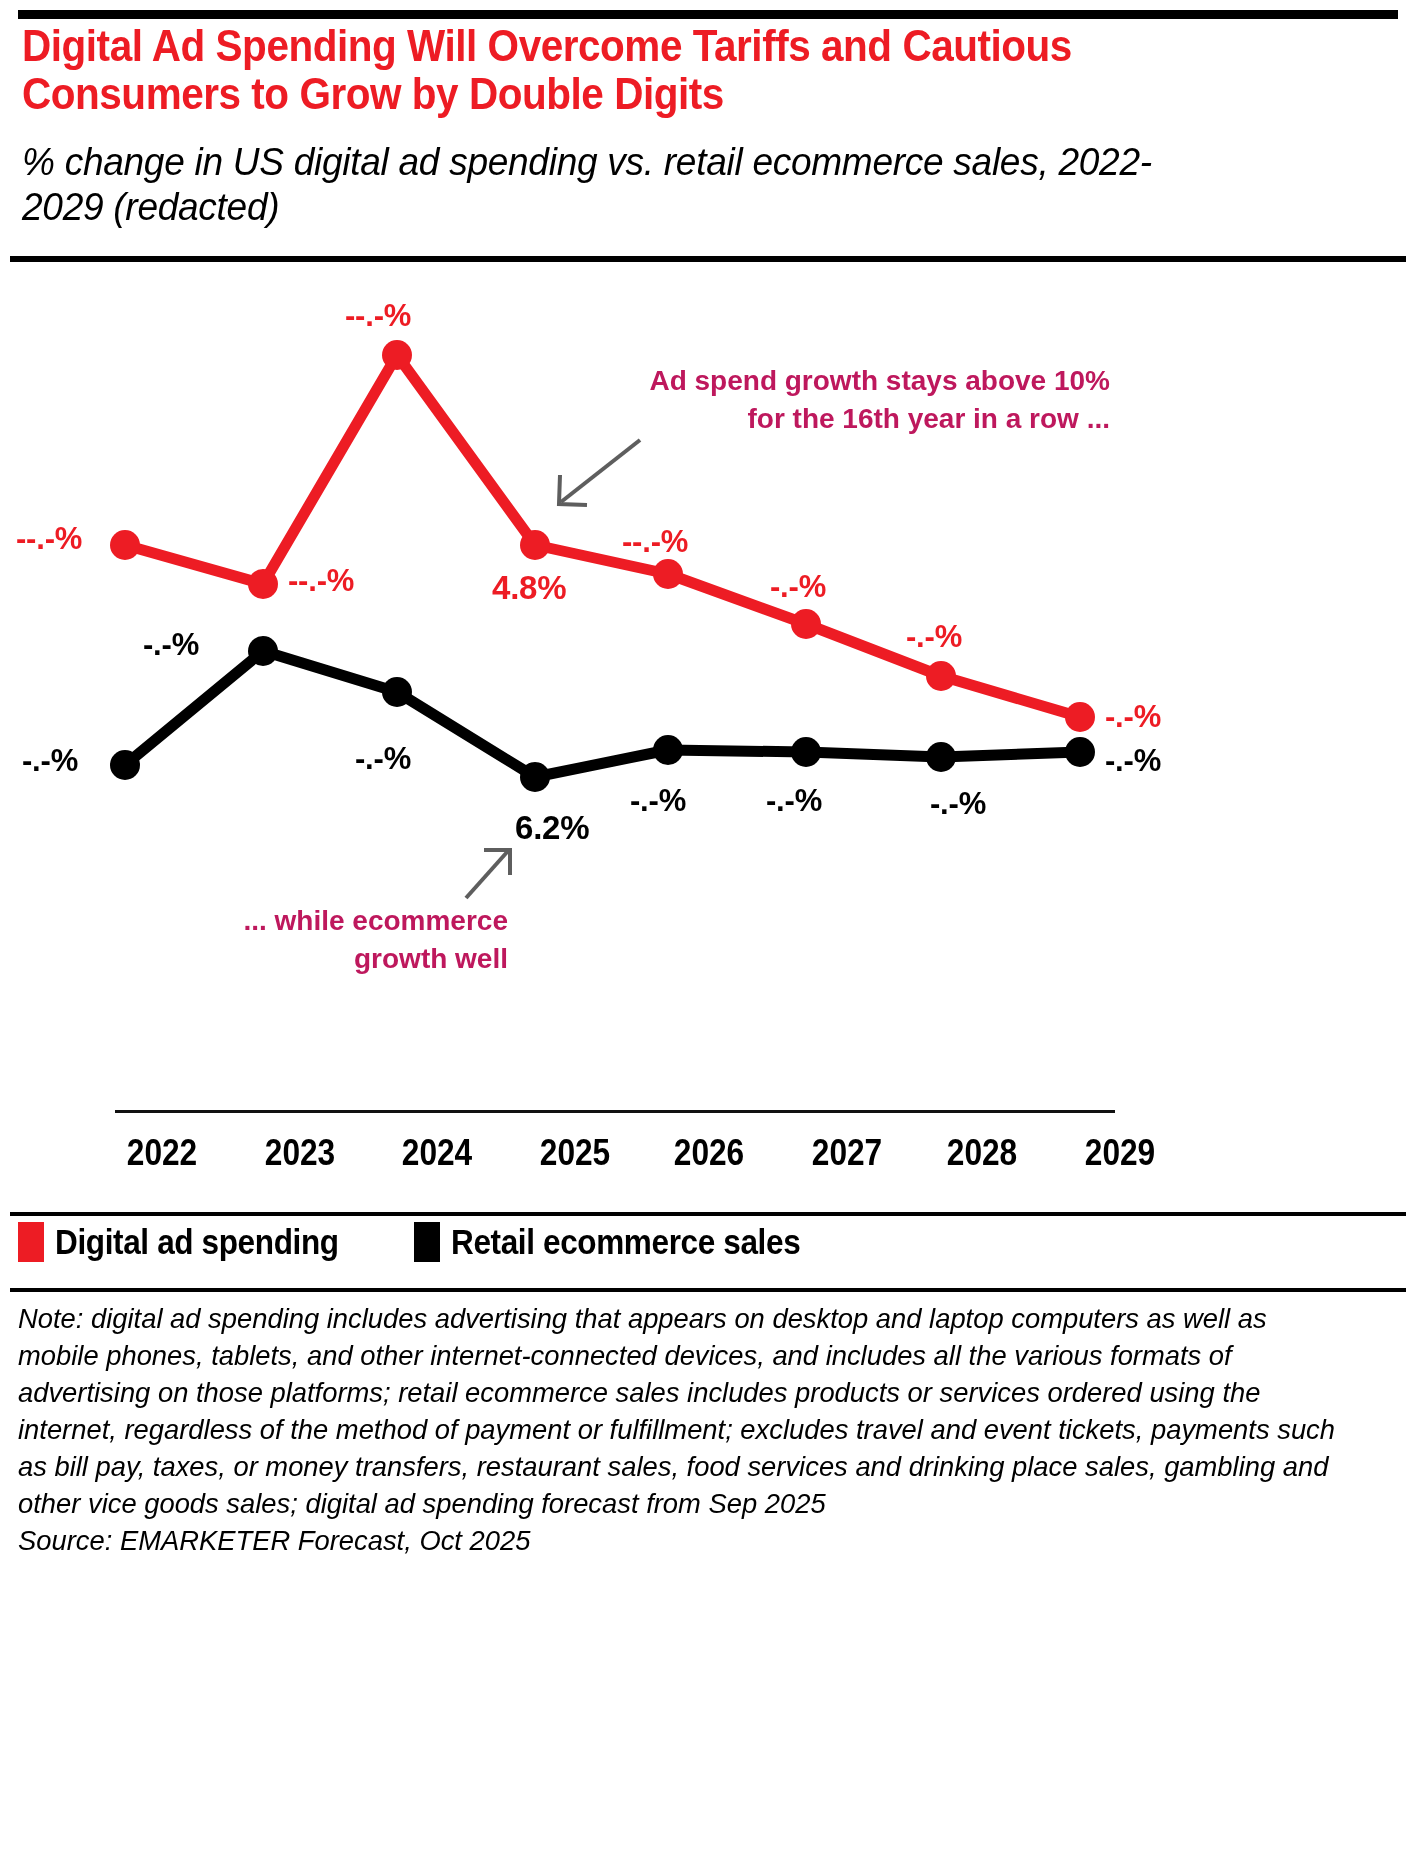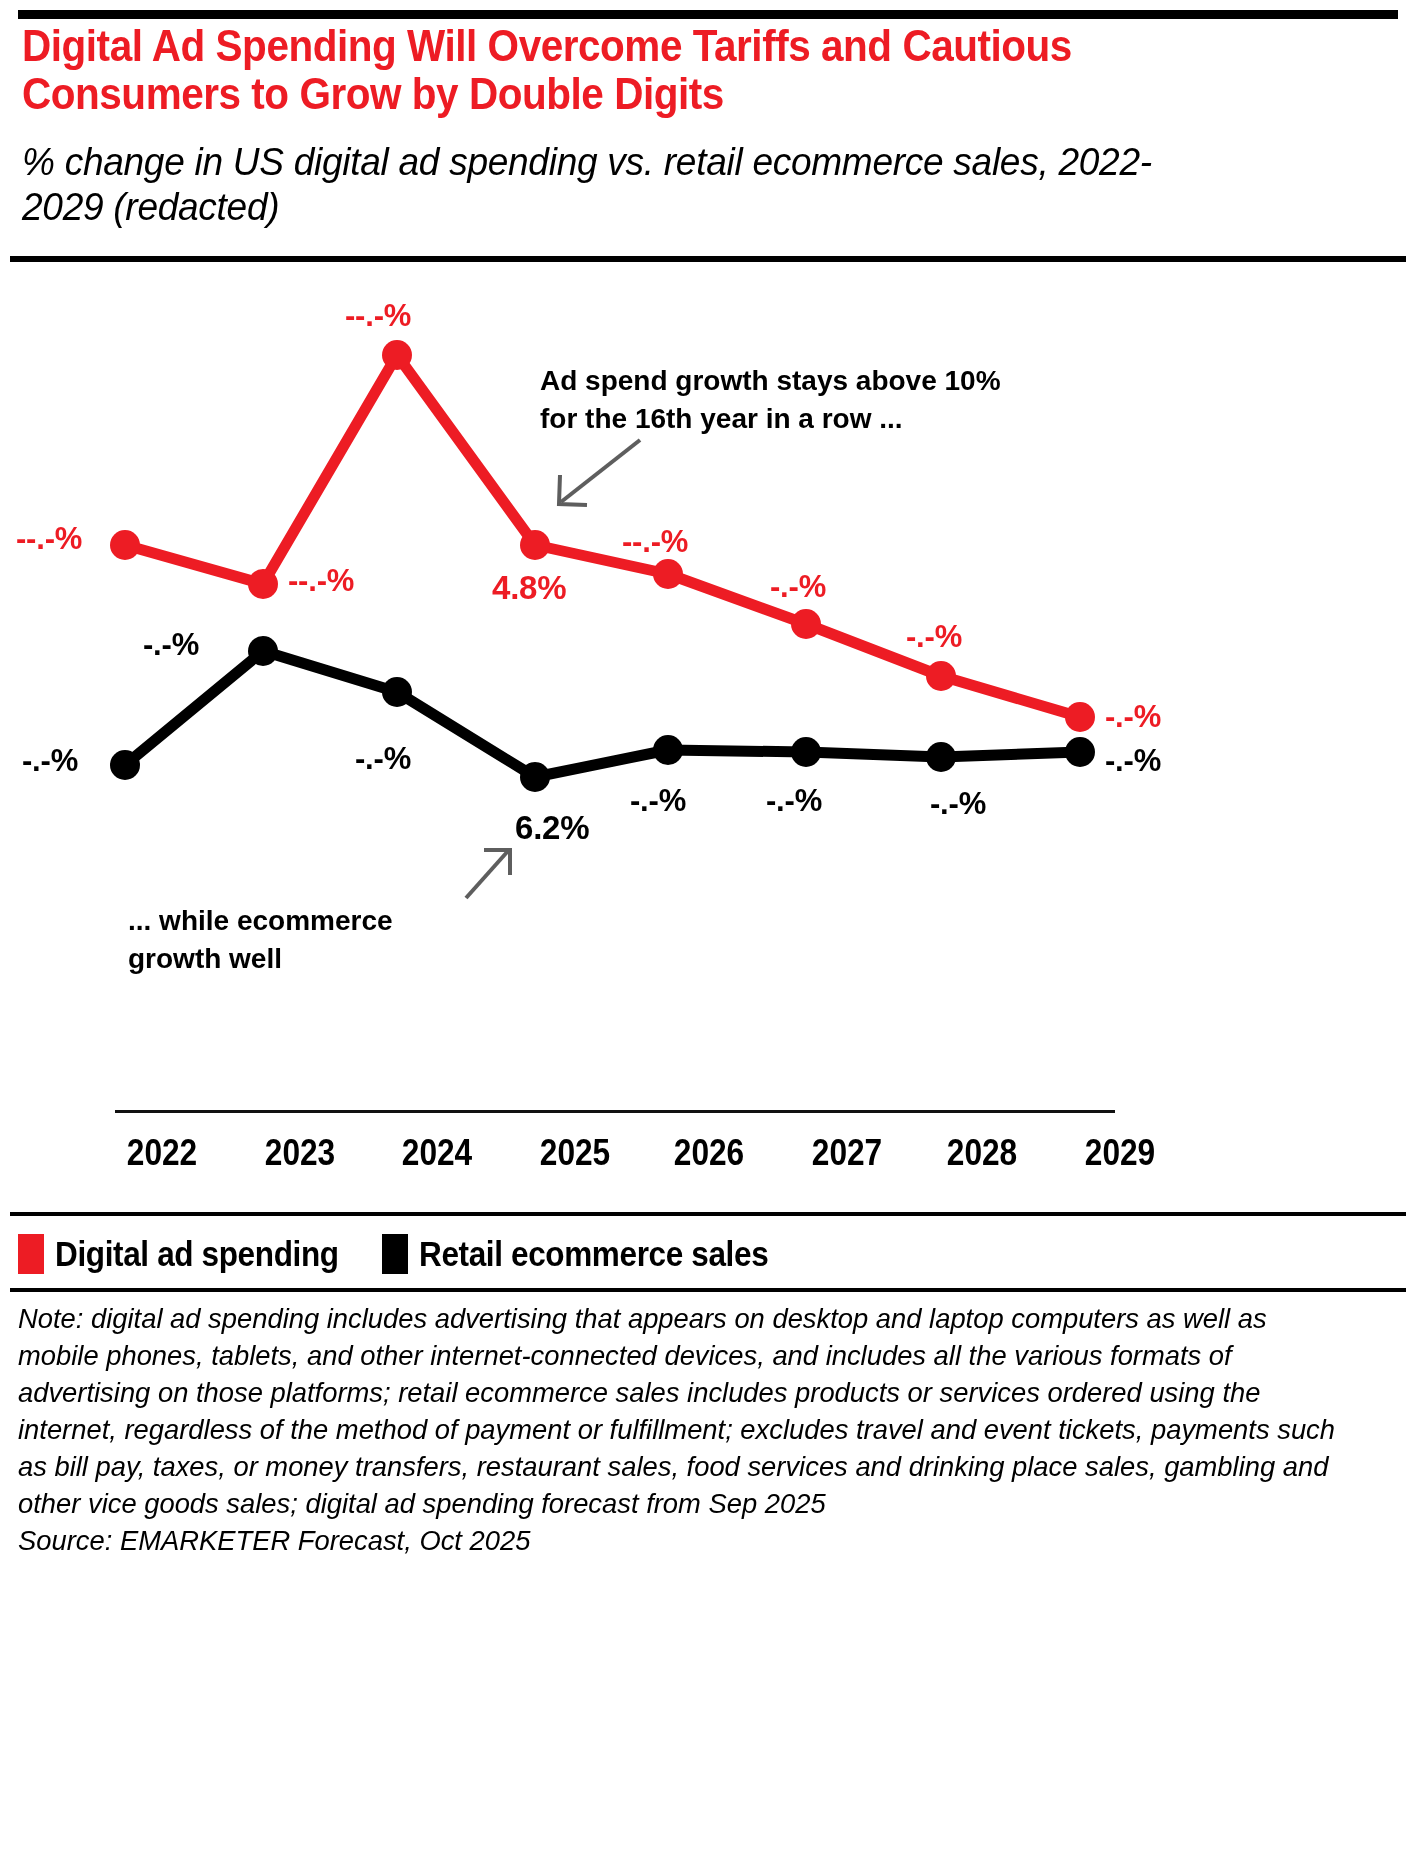--- a/index.html
+++ b/index.html
@@ -43,37 +43,37 @@
   .dlabel{
     position:absolute;font-weight:700;font-size:31px;
     font-family:"Liberation Sans",sans-serif;
     white-space:nowrap;letter-spacing:-0.2px;
   }
   .dl-red{color:#ED1C24;}
   .dl-black{color:#000;}
 
   
   .callout{
-    position:absolute;color:#000000;font-weight:700;
-    font-size:28px;line-height:1.35;text-align:left;white-space:pre-line;
+    position:absolute;color:#be185d;font-weight:700;
+    font-size:28px;line-height:1.35;text-align:right;white-space:pre-line;
     font-family:"Liberation Sans",sans-serif;
   }
 
   
   .axis-line{position:absolute;left:115px;top:1110px;width:1000px;height:3px;background:#111;}
   .xticks{position:absolute;left:60px;top:1132px;width:1296px;height:60px;}
   .xtick{
     position:absolute;top:0;width:120px;text-align:center;
     font-weight:700;font-size:36px;color:#000;
     font-family:"Liberation Sans Narrow","Liberation Sans",sans-serif;
     transform:scaleX(0.88);
   }
 
   
-  .legend{position:absolute;left:18px;top:1232px;height:52px;display:flex;align-items:flex-end;gap:8px;}
+  .legend{position:absolute;left:18px;top:1232px;height:52px;display:flex;align-items:flex-start;gap:26px;}
   .lg-item{display:flex;align-items:center;gap:11px;}
   .lg-sw{width:26px;height:40px;display:block;}
   .lg-tx{font-weight:700;font-size:35px;color:#000;letter-spacing:-0.4px;
     font-family:"Liberation Sans Narrow","Liberation Sans",sans-serif;transform:scaleX(0.9);transform-origin:left center;}
 
   
   .note{
     position:absolute;left:18px;top:1243px;width:1380px;
     font-style:italic;font-size:28.5px;line-height:1.3;color:#000;
     font-family:"Liberation Sans Narrow","Liberation Sans",sans-serif;
@@ -175,21 +175,21 @@
     <div class="xtick" style="left:862px;">2028</div>
     <div class="xtick" style="left:1000px;">2029</div>
   </div>
 
   <div class="rule-legend"></div>
   <div class="legend" style="top:1222px;">
     <div class="lg-item">
       <span class="lg-sw" style="background:#ED1C24;"></span>
       <span class="lg-tx">Digital ad spending</span>
     </div>
-    <div class="lg-item" style="margin-left:4px;">
+    <div class="lg-item" style="margin-left:18px;">
       <span class="lg-sw" style="background:#000000;"></span>
       <span class="lg-tx">Retail ecommerce sales</span>
     </div>
   </div>
 
   <div class="rule-note" style="top:1288px;"></div>
   <div class="note" style="top:1300px;">
     <span>Note: digital ad spending includes advertising that appears on desktop and laptop computers as well as mobile phones, tablets, and other internet-connected devices, and includes all the various formats of advertising on those platforms; retail ecommerce sales includes products or services ordered using the internet, regardless of the method of payment or fulfillment; excludes travel and event tickets, payments such as bill pay, taxes, or money transfers, restaurant sales, food services and drinking place sales, gambling and other vice goods sales; digital ad spending forecast from Sep 2025</span>
     <span class="src">Source: EMARKETER Forecast, Oct 2025</span>
   </div>

